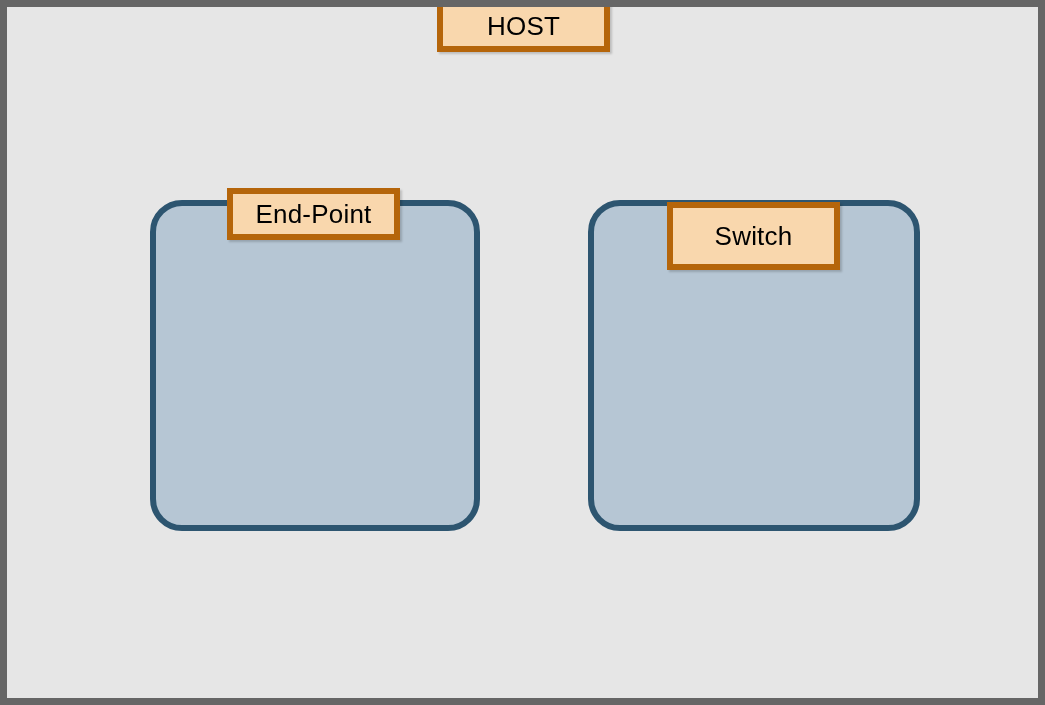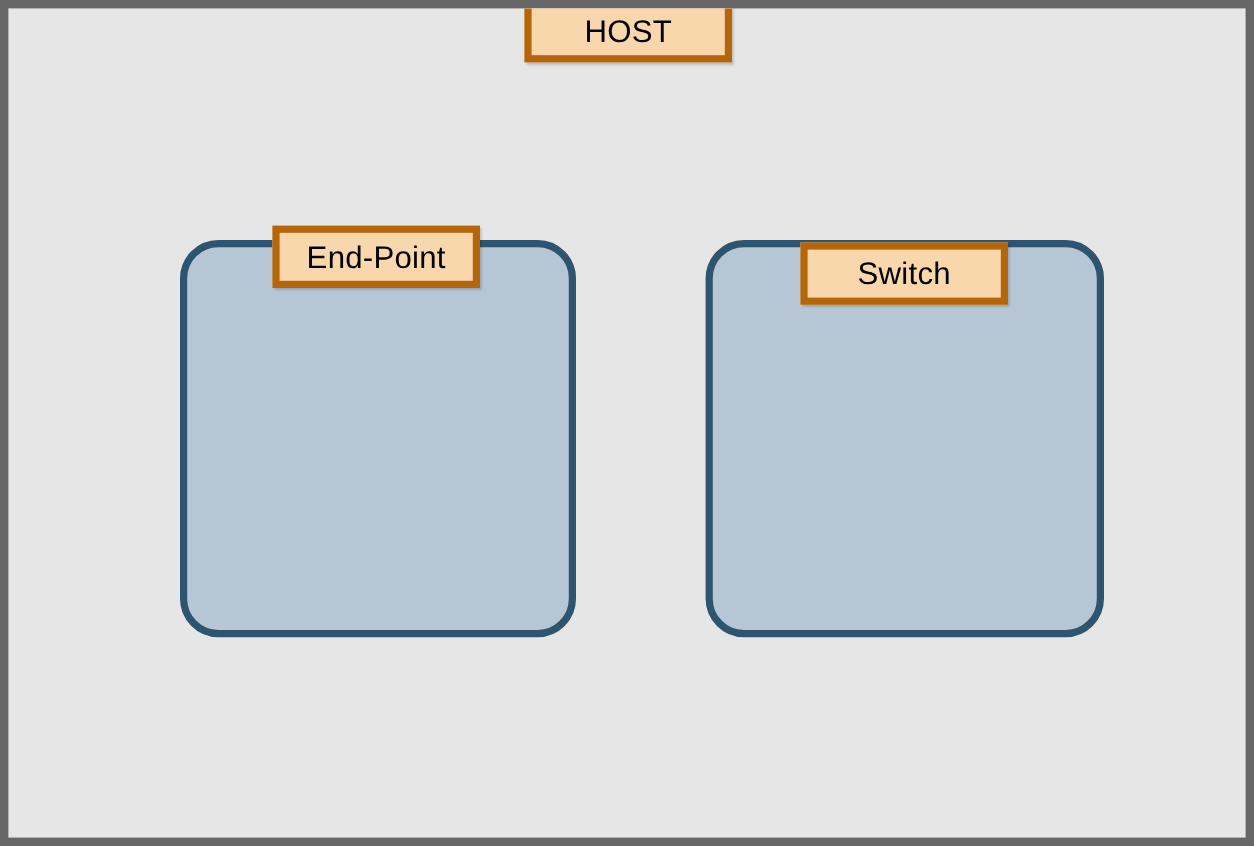--- a/index.html
+++ b/index.html
@@ -74,21 +74,21 @@
     left: 220px;
     top:  181px;
     width: 173px;
     height: 52px;
   }
 
   #label-switch {
     left: 660px;
     top:  195px;
     width: 173px;
-    height: 52px;
+    height: 68px;
   }
 </style>
 </head>
 <body>
 
 <div id="canvas">
 
   <div class="container-box" id="box-endpoint"></div>
 
   <div class="container-box" id="box-switch"></div>

